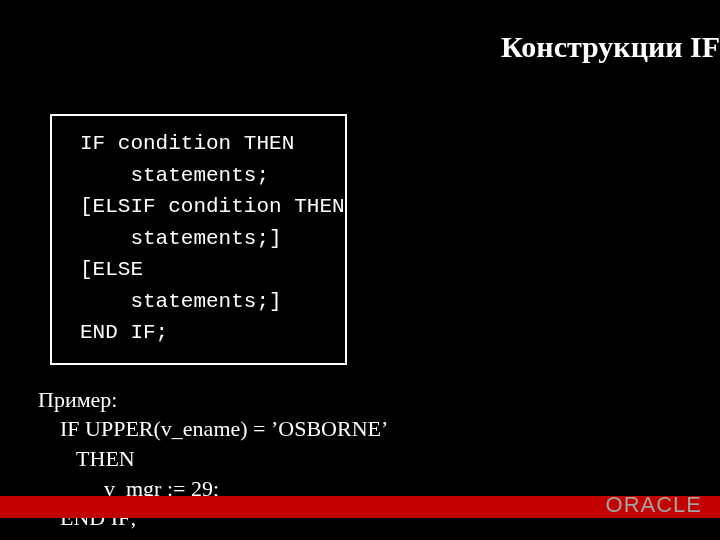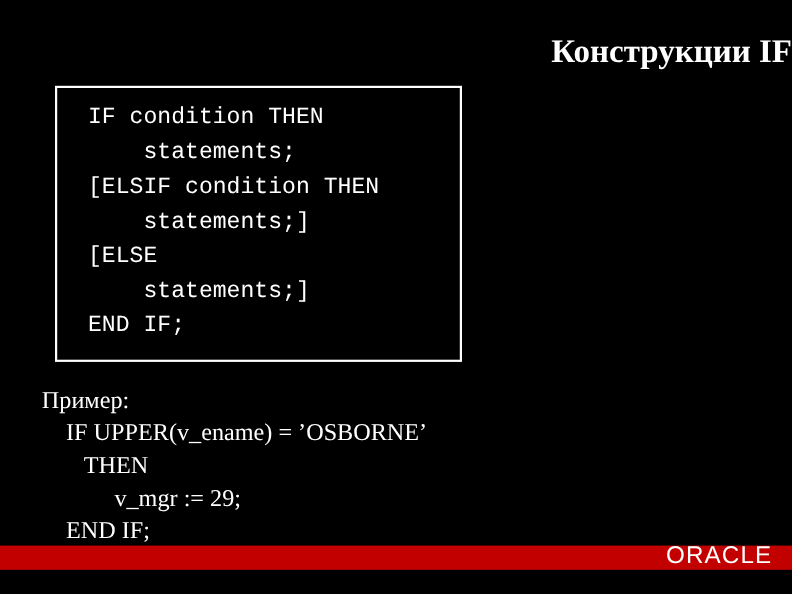--- a/index.html
+++ b/index.html
@@ -14,27 +14,28 @@
   }
   .title {
     text-align: right;
     font-size: 30px;
     font-weight: bold;
     padding-top: 30px;
     padding-bottom: 14px;
   }
   .code-box {
     margin-left: 50px;
-    width: 370px;
+    width: 297px;
     border: 2px solid #fff;
     padding: 12px 14px 14px 28px;
     font-family: "Courier New", Courier, monospace;
     font-size: 21px;
     line-height: 1.5;
     white-space: pre;
+    margin-top: 36px;
   }
   .example {
     margin-left: 38px;
     margin-top: 20px;
     font-size: 22px;
     line-height: 1.35;
     white-space: pre;
   }
   .footer {
     position: absolute;
@@ -44,21 +45,21 @@
   }
   .red-bar {
     height: 22px;
     background: #c30000;
     width: 100%;
   }
   .brand {
     position: absolute;
     right: 18px;
     bottom: 0px;
-    color: #ffffff;
+    color: #a3a3a3;
     font-family: Arial, Helvetica, sans-serif;
     font-size: 22px;
     letter-spacing: 1px;
   }
 </style>
 </head>
 <body>
 
 <div class="title">Конструкции IF</div>
 

